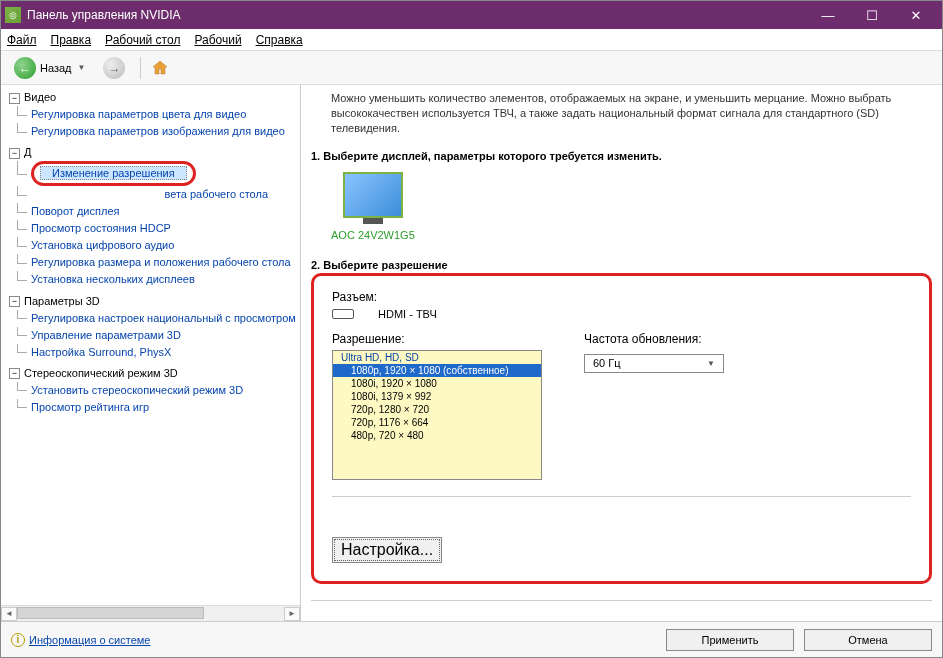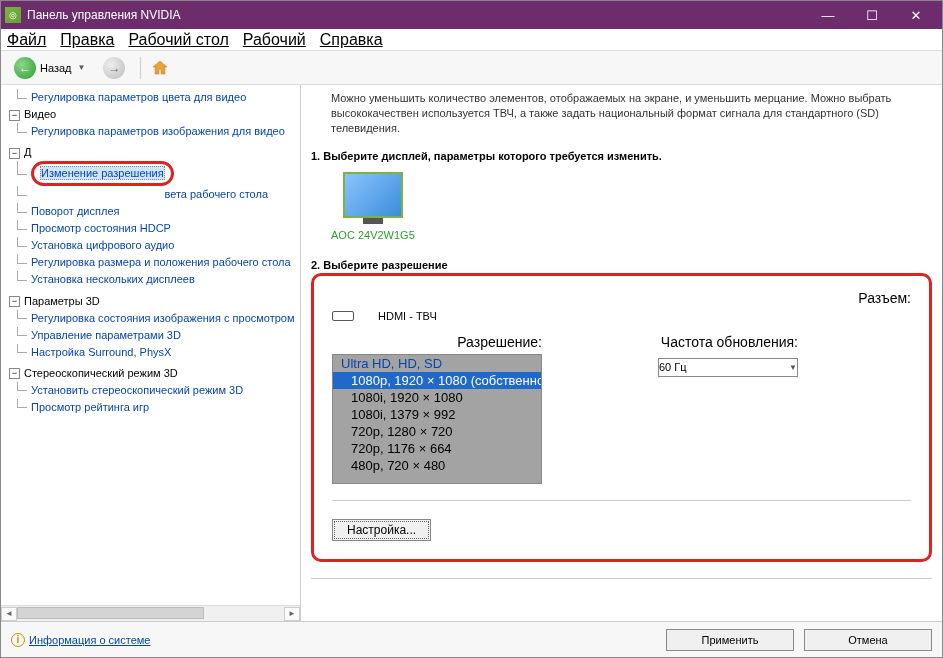--- a/index.html
+++ b/index.html
@@ -4,21 +4,21 @@
   <style>
     * { box-sizing: border-box; margin: 0; padding: 0; }
     body { font-family: 'Segoe UI', Tahoma, sans-serif; font-size: 11px; background: #f0f0f0; }
     .window { width: 943px; height: 658px; background: #fff; border: 1px solid #888; position: relative; display: flex; flex-direction: column; }
     .titlebar { background: #6d2d6d; color: #fff; height: 28px; display: flex; align-items: center; padding: 0 4px; }
     .titlebar .icon { width: 16px; height: 16px; background: linear-gradient(135deg, #7cb342, #689f38); margin-right: 6px; display:flex; align-items:center; justify-content:center; font-size:9px; }
     .titlebar .title { flex: 1; font-size: 12px; }
     .titlebar .winbtns { display: flex; }
     .titlebar .winbtn { width: 44px; height: 28px; display: flex; align-items: center; justify-content: center; color: #fff; font-size: 13px; }
     .menubar { height: 22px; display: flex; align-items: center; padding: 0 6px; border-bottom: 1px solid #ddd; background:#fff; }
-    .menubar span { margin-right: 14px; font-size: 16px; text-align: right; }
+    .menubar span { margin-right: 14px; font-size: 12px; text-align: right; }
     .menubar span u { text-decoration: underline; }
     .toolbar { height: 34px; display: flex; align-items: center; padding: 0 6px; gap: 4px; border-bottom: 1px solid #ddd; background: #f7f7f7; }
     .navbtn { display:flex; align-items:center; gap:4px; padding:2px 6px; border:1px solid transparent; border-radius:2px; }
     .navbtn.green .circle { width:22px; height:22px; border-radius:50%; background:radial-gradient(circle at 35% 35%, #8fd48f, #2b9e2b); display:flex; align-items:center; justify-content:center; color:#fff; font-size:12px; }
     .navbtn.grey .circle { width:22px; height:22px; border-radius:50%; background:radial-gradient(circle at 35% 35%, #eee, #bbb); display:flex; align-items:center; justify-content:center; color:#666; font-size:12px; }
     .dropdown-arrow { font-size: 8px; color: #555; margin-left:2px; }
     .sep { width:1px; height:22px; background:#ccc; margin:0 4px; }
     .homebtn { width:22px; height:22px; display:flex; align-items:center; justify-content:center; }
     .content { flex:1; display:flex; overflow:hidden; }
     .sidebar { width: 300px; border-right:1px solid #ccc; display:flex; flex-direction:column; overflow:hidden; }
@@ -26,44 +26,44 @@
     .tree { flex:1; padding: 4px 2px; overflow-y:auto; overflow-x:auto; font-size:11px; line-height:1.55; color:#0645ad; }
     .tree .group-label { color:#000; }
     .tree .node { white-space:nowrap; }
     .tree .indent0 { padding-left: 6px; }
     .tree .indent1 { padding-left: 28px; position:relative; }
     .tree .indent1::before { content:''; position:absolute; left:14px; top:0; bottom:50%; width:1px; background:#aaa; }
     .tree .indent1::after { content:''; position:absolute; left:14px; top:50%; width:10px; height:1px; background:#aaa; }
     .tree a { color:#0645ad; text-decoration:none; }
     .toggler { display:inline-block; width:11px; height:11px; border:1px solid #888; text-align:center; line-height:9px; font-size:9px; color:#000; background:#fff; margin-right:4px; vertical-align:middle; }
     .highlight-red { border:3px solid #d22; border-radius:16px; padding:1px 6px; display:inline-block; }
-    .selected-link { background:#cde6ff; border:1px dotted #888; padding:0 0; }
+    .selected-link { background:#cde6ff; border:1px dotted #888; padding:0 11px; }
     .sidebar-scroll-h { height:16px; border-top:1px solid #ddd; background:#f0f0f0; display:flex; align-items:center; }
     .sidebar-scroll-h .arrow { width:16px; height:14px; border:1px solid #ccc; background:#fafafa; display:flex; align-items:center; justify-content:center; font-size:8px; color:#666; }
     .sidebar-scroll-h .track { flex:1; height:14px; background:#f0f0f0; position:relative; }
     .sidebar-scroll-h .thumb { position:absolute; left:0; top:0; height:12px; width:70%; background:#d4d4d4; border:1px solid #bbb; }
     .main { flex:1; overflow:auto; padding: 6px 10px 6px 10px; position:relative; }
     .desc { font-size:11px; color:#333; line-height:1.35; margin-bottom: 14px; margin-left:20px; }
     .section-title { font-weight:bold; font-size:11px; margin-bottom: 10px; }
     .monitor-box { display:inline-block; text-align:left; margin-left: 20px; margin-bottom: 18px; }
     .monitor-frame { width:60px; height:46px; border:2px solid #7cb342; background:linear-gradient(135deg,#8ac4ff,#3b8dd9); margin:0 auto 3px; position:relative; }
     .monitor-frame::after { content:''; position:absolute; left:50%; bottom:-8px; transform:translateX(-50%); width:20px; height:6px; background:#555; }
     .monitor-label { color:#2b9e2b; font-size:11px; }
     .section2-area { border:3px solid #d22; border-radius:10px; padding: 14px 18px 18px 18px; margin-top:2px; }
-    .field-label { font-size:14px; margin-bottom:4px;text-align:right; }
+    .field-label { font-size:12px; margin-bottom:4px; }
     .connector-row { display:flex; align-items:center; gap:24px; margin-bottom:12px; }
     .hdmi-icon { display:inline-block; width:22px; height:10px; border:1px solid #555; border-radius:2px; }
-    .res-cols { display:flex; gap: 116px; align-items:flex-start; }
-    .listbox { width:210px; height:130px; border:1px solid #888; background:#a3a3a3; overflow-y:scroll; font-size:13px; margin-top:4px; }
+    .res-cols { display:flex; gap: 42px; align-items:flex-start; }
+    .listbox { width:210px; height:130px; border:1px solid #888; background:#fef9c3; overflow-y:scroll; font-size:10px; margin-top:4px; }
     .listbox .item { padding:1px 4px 1px 18px; white-space:nowrap; }
     .listbox .header-item { padding:1px 4px 1px 8px; color:#0645ad; }
     .listbox .item.sel { background:#1e69c9; color:#fff; }
-    .combo { width:140px; height:19px; border:1px solid #888; background:#fff; display:flex; align-items:center; padding:0 0; justify-content:space-between; font-size:11px; margin-top:8px; }
+    .combo { width:140px; height:19px; border:1px solid #888; background:#fff; display:flex; align-items:center; padding:0 8px; justify-content:space-between; font-size:11px; margin-top:8px; }
     .combo .arrowd { font-size:8px; color:#555; }
-    .settings-btn { margin-top:6px; padding:3px 14px; border:1px solid #888; background:#f0f0f0; font-size:12px; display:inline-block; outline:1px dotted #666; outline-offset:-3px; }
+    .settings-btn { margin-top:28px; padding:3px 8px; border:1px solid #888; background:#f0f0f0; font-size:16px; display:inline-block; outline:1px dotted #666; outline-offset:-3px; }
     .divider { height:1px; background:#ccc; margin-top:16px; }
     .bottombar { height:36px; border-top:1px solid #ccc; display:flex; align-items:center; padding:0 10px; background:#f7f7f7; }
     .sysinfo { display:flex; align-items:center; gap:4px; color:#0645ad; }
     .sysinfo .i-icon { width:14px; height:14px; border-radius:50%; border:1px solid #b59b00; color:#b59b00; display:flex; align-items:center; justify-content:center; font-size:10px; font-weight:bold; }
     .spacer { flex:1; }
     .btn { width:128px; height:22px; border:1px solid #888; background:#f0f0f0; font-size:11px; margin-left:10px; }
     .underline-first::first-letter { text-decoration: underline; }
   </style>
 </head>
 <body>
@@ -100,39 +100,39 @@
     <div class="homebtn">
       <svg width="20" height="20" viewBox="0 0 20 20">
           <path d="M10 3 L3 9 L5 9 L5 16 L9 16 L9 11 L11 11 L11 16 L15 16 L15 9 L17 9 Z" fill="#e8a13a" stroke="#b87520" stroke-width="0.5"></path>
         </svg>
     </div>
   </div>
 
   <div class="content">
     <div class="sidebar">
       <div class="tree">
+        <div class="node indent0"><span class="toggler">−</span><span class="group-label">Видео</span></div>
         <div class="node indent1"><a href="#">Регулировка параметров цвета для видео</a></div>
-        <div class="node indent0"><span class="toggler">−</span><span class="group-label">Видео</span></div>
         <div class="node indent1"><a href="#">Регулировка параметров изображения для видео</a></div>
 
         <div class="node indent0" style="margin-top:4px;"><span class="toggler">−</span><span class="group-label">Д</span></div>
         <div class="node indent1">
           <span class="highlight-red">
             <a href="#" class="selected-link">Изменение разрешения</a>
           </span>
         </div>
         <div class="node indent1" style="text-align:right; padding-right:30px;"><a href="#">вета рабочего стола</a></div>
         <div class="node indent1"><a href="#">Поворот дисплея</a></div>
         <div class="node indent1"><a href="#">Просмотр состояния HDCP</a></div>
         <div class="node indent1"><a href="#">Установка цифрового аудио</a></div>
         <div class="node indent1"><a href="#">Регулировка размера и положения рабочего стола</a></div>
         <div class="node indent1"><a href="#">Установка нескольких дисплеев</a></div>
 
         <div class="node indent0" style="margin-top:4px;"><span class="toggler">−</span><span class="group-label">Параметры 3D</span></div>
-        <div class="node indent1"><a href="#">Регулировка состояния изображения с просмотром</a></div>
+        <div class="node indent1"><a href="#">Регулировка настроек национальный с просмотром</a></div>
         <div class="node indent1"><a href="#">Управление параметрами 3D</a></div>
         <div class="node indent1"><a href="#">Настройка Surround, PhysX</a></div>
 
         <div class="node indent0" style="margin-top:4px;"><span class="toggler">−</span><span class="group-label">Стереоскопический режим 3D</span></div>
         <div class="node indent1"><a href="#">Установить стереоскопический режим 3D</a></div>
         <div class="node indent1"><a href="#">Просмотр рейтинга игр</a></div>
       </div>
       <div class="sidebar-scroll-h">
         <div class="arrow">◄</div>
         <div class="track">

